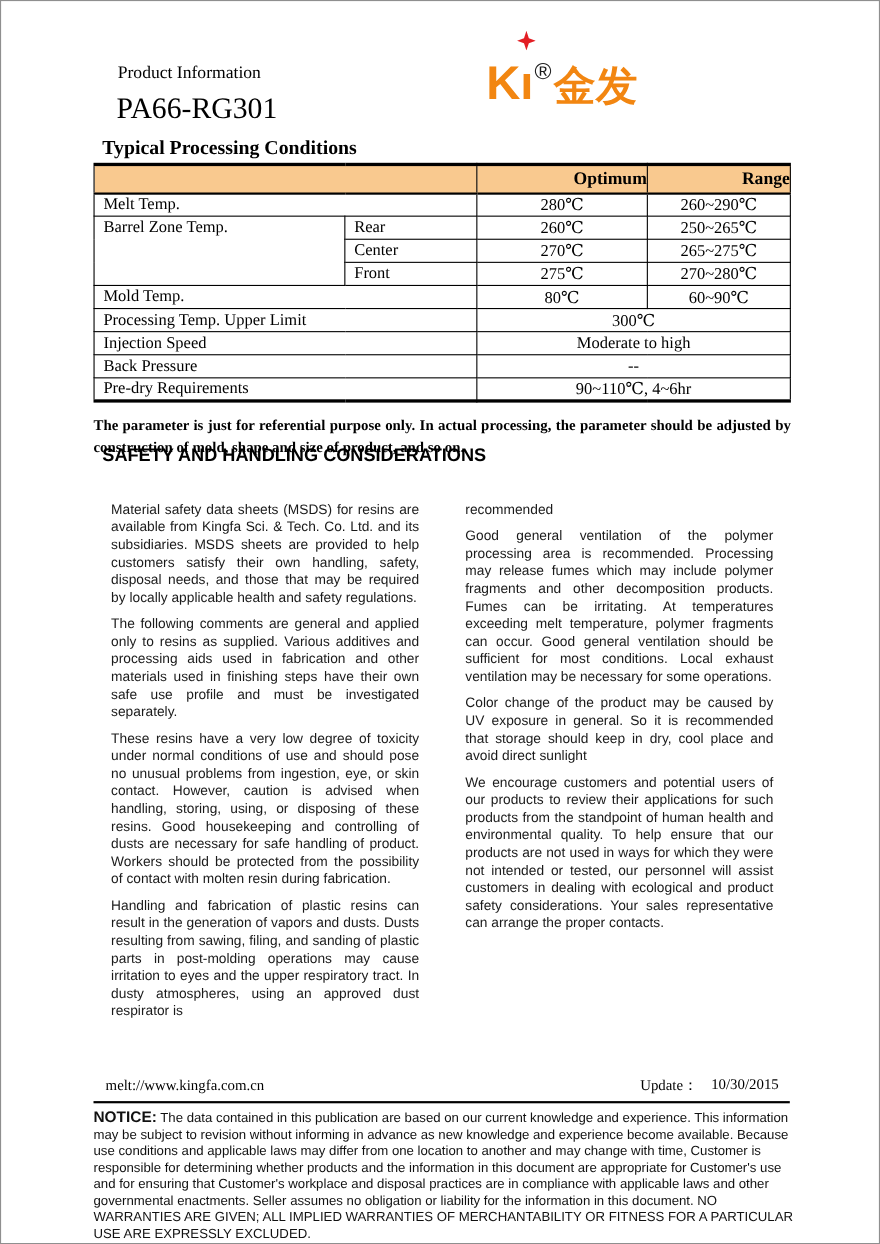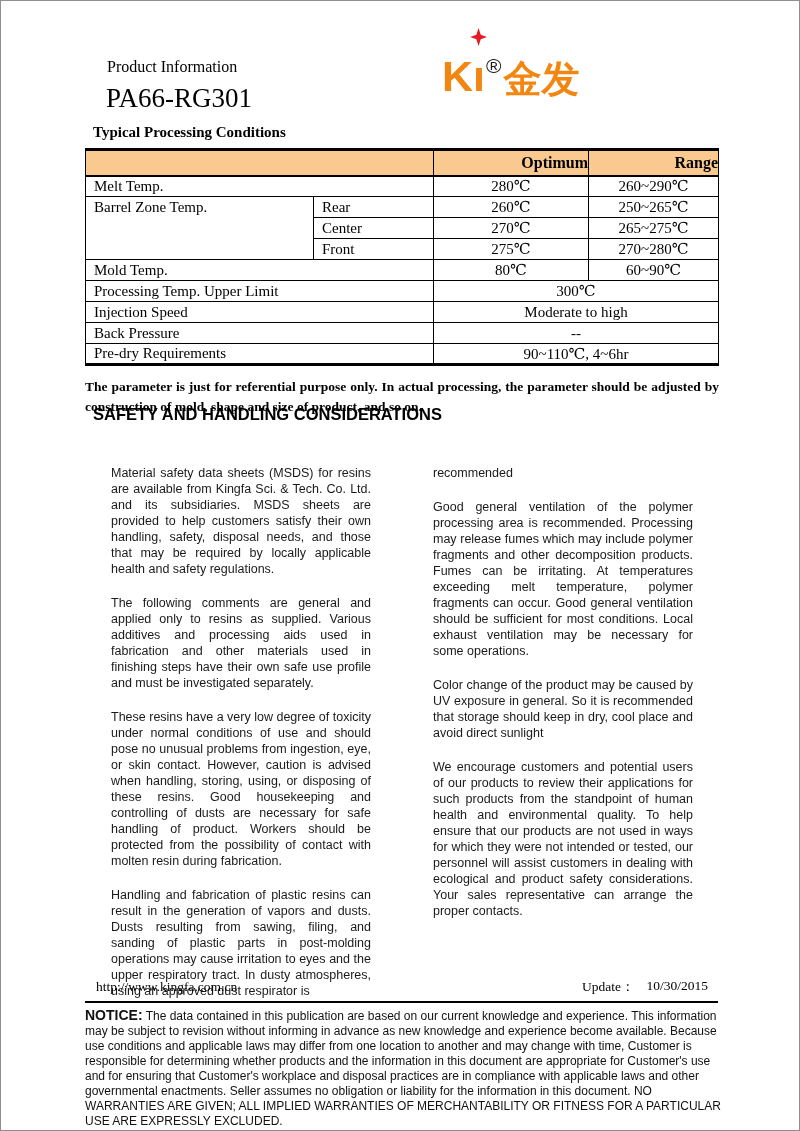--- a/index.html
+++ b/index.html
@@ -21,21 +21,21 @@
   .logo-latin { font-family:"Liberation Sans","DejaVu Sans",sans-serif; font-weight:700; font-size:43px; color:#F28611; letter-spacing:0px; display:flex; align-items:flex-end; }
   .logo-iwrap { position:relative; display:inline-block; }
   .logo-star  {
     position:absolute; left:-3px; top:-27px;
     width:17px; height:18px; background:#E31E24;
     clip-path:polygon(50% 0, 63% 37%, 100% 50%, 63% 63%, 50% 100%, 37% 63%, 0 50%, 37% 37%);
   }
   .logo-reg { font-family:"Liberation Sans","DejaVu Sans",sans-serif; font-size:21px; color:#1a1a1a; align-self:flex-start; margin:0 1px 0 1px; line-height:1; }
   .logo-cn  { font-family:"Liberation Sans","DejaVu Sans",sans-serif; font-weight:700; font-size:38px; color:#F28611; margin-left:1px; }
 
-  .table-title { position:absolute; left:92px; top:123px; font-family:"Liberation Serif","DejaVu Serif",serif; font-weight:700; font-size:15px; }
+  .table-title { position:absolute; left:92px; top:123px; font-family:"Liberation Serif","DejaVu Serif",serif; font-weight:700; font-size:18px; }
 
   
   .proc-table {
     position:absolute; left:84px; top:147px; width:633px;
     border-collapse:collapse; table-layout:fixed;
     font-family:"Liberation Serif","DejaVu Serif",serif; font-size:15px;
     border-top:3px solid #000; border-bottom:3px solid #000;
   }
   .proc-table td { border:1px solid #000; height:21px; padding:0 2px 0 8px; vertical-align:middle; }
   .proc-table tr.head td {
@@ -56,21 +56,21 @@
     position:absolute; left:92px; top:404px;
     font-family:"Liberation Sans","DejaVu Sans",sans-serif; font-weight:700; font-size:16.5px;
   }
   .safety-cols {
     position:absolute; left:92px; top:446px; width:619px;
     display:flex; gap:26px;
     font-family:"Liberation Sans","DejaVu Sans",sans-serif; font-size:12.5px; line-height:16px;
     text-align:justify; color:#1a1a1a;
   }
   .safety-col { width:296px; }
-  .safety-col p { margin:18px; }
+  .safety-col p { margin:8px; }
 
   
   .footer-row {
     position:absolute; left:95px; top:977px; width:612px;
     display:flex; justify-content:space-between; align-items:baseline;
     font-family:"Liberation Serif","DejaVu Serif",serif; font-size:13.5px;
   }
   .update-group { display:flex; gap:12px; }
   .footer-line { position:absolute; left:84px; top:1000px; width:633px; height:2px; background:#000; }
   .notice {
@@ -168,21 +168,21 @@
     </div>
     <div class="safety-col">
       <p>recommended</p>
       <p>Good general ventilation of the polymer processing area is recommended. Processing may release fumes which may include polymer fragments and other decomposition products. Fumes can be irritating. At temperatures exceeding melt temperature, polymer fragments can occur. Good general ventilation should be sufficient for most conditions. Local exhaust ventilation may be necessary for some operations.</p>
       <p>Color change of the product may be caused by UV exposure in general. So it is recommended that storage should keep in dry, cool place and avoid direct sunlight</p>
       <p>We encourage customers and potential users of our products to review their applications for such products from the standpoint of human health and environmental quality. To help ensure that our products are not used in ways for which they were not intended or tested, our personnel will assist customers in dealing with ecological and product safety considerations. Your sales representative can arrange the proper contacts.</p>
     </div>
   </div>
 
   <div class="footer-row">
-    <span>http://www.kingfa.com.cn</span>
+    <span>melt://www.kingfa.com.cn</span>
     <span class="update-group">
       <span>Update：</span>
       <span>10/30/2015</span>
     </span>
   </div>
   <div class="footer-line"></div>
   <div class="notice">
     <span class="notice-label">NOTICE:</span>
     <span>The data contained in this publication are based on our current knowledge and experience. This information may be subject to revision without informing in advance as new knowledge and experience become available. Because use conditions and applicable laws may differ from one location to another and may change with time, Customer is responsible for determining whether products and the information in this document are appropriate for Customer's use and for ensuring that Customer's workplace and disposal practices are in compliance with applicable laws and other governmental enactments. Seller assumes no obligation or liability for the information in this document. NO WARRANTIES ARE GIVEN; ALL IMPLIED WARRANTIES OF MERCHANTABILITY OR FITNESS FOR A PARTICULAR USE ARE EXPRESSLY EXCLUDED.</span>
   </div>

